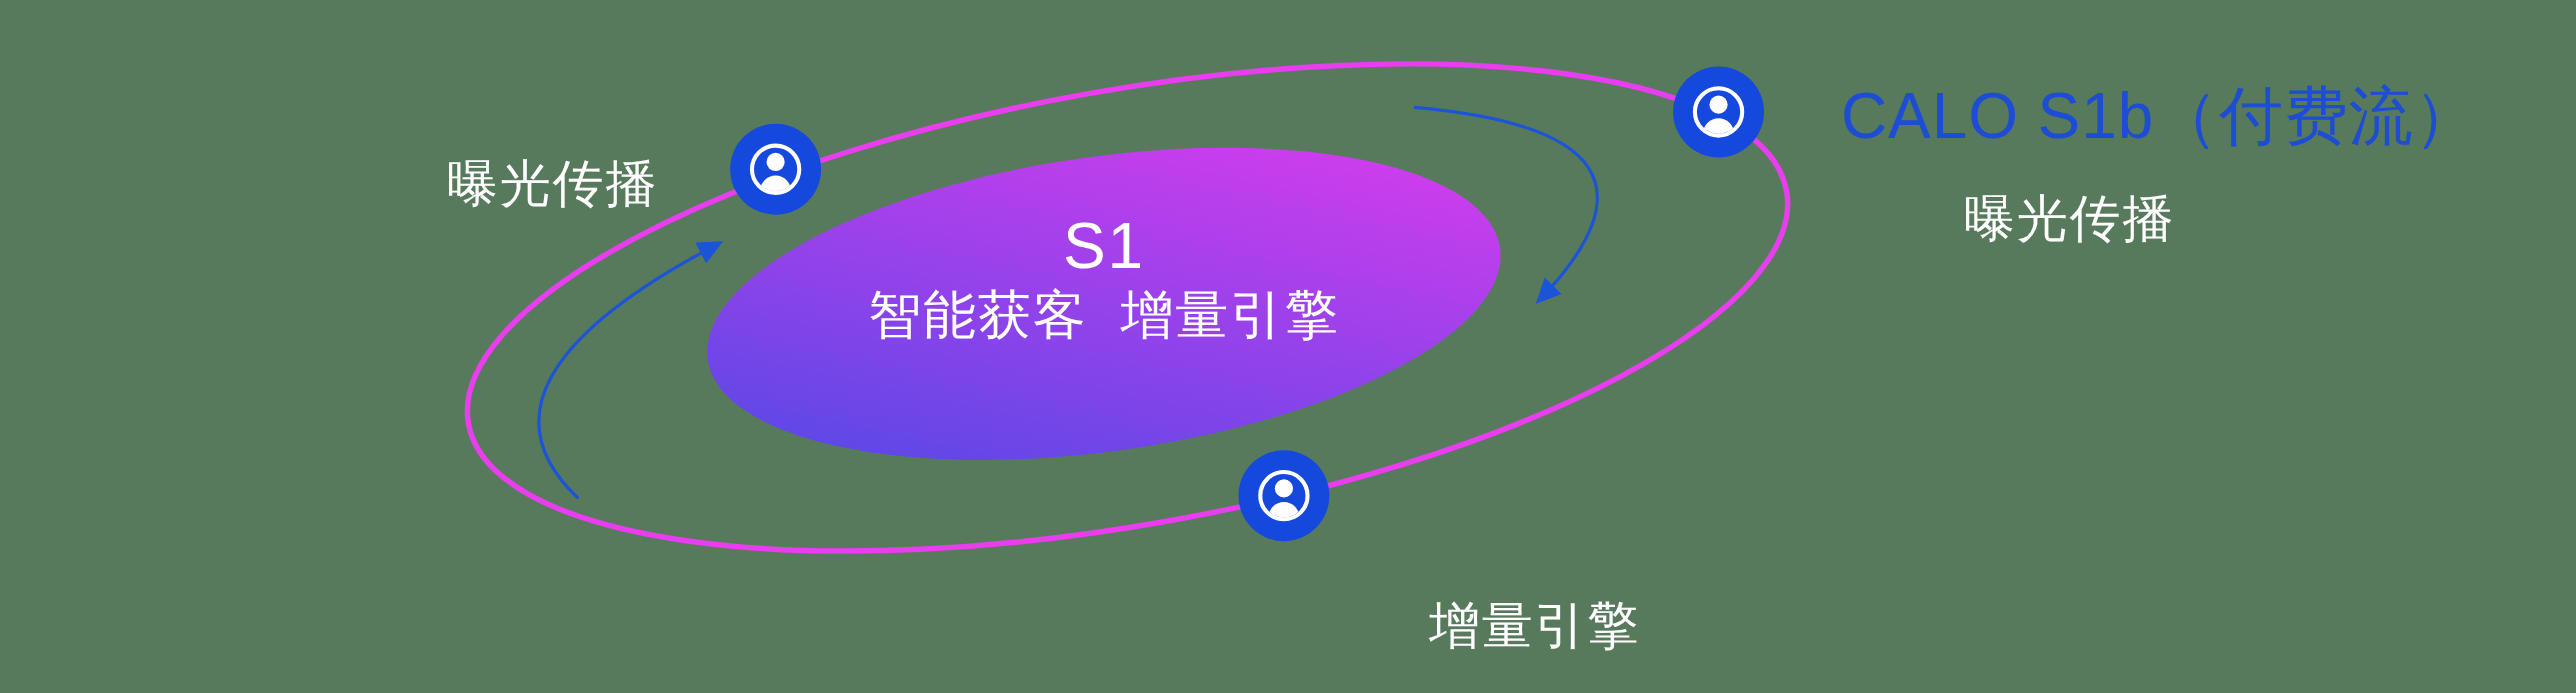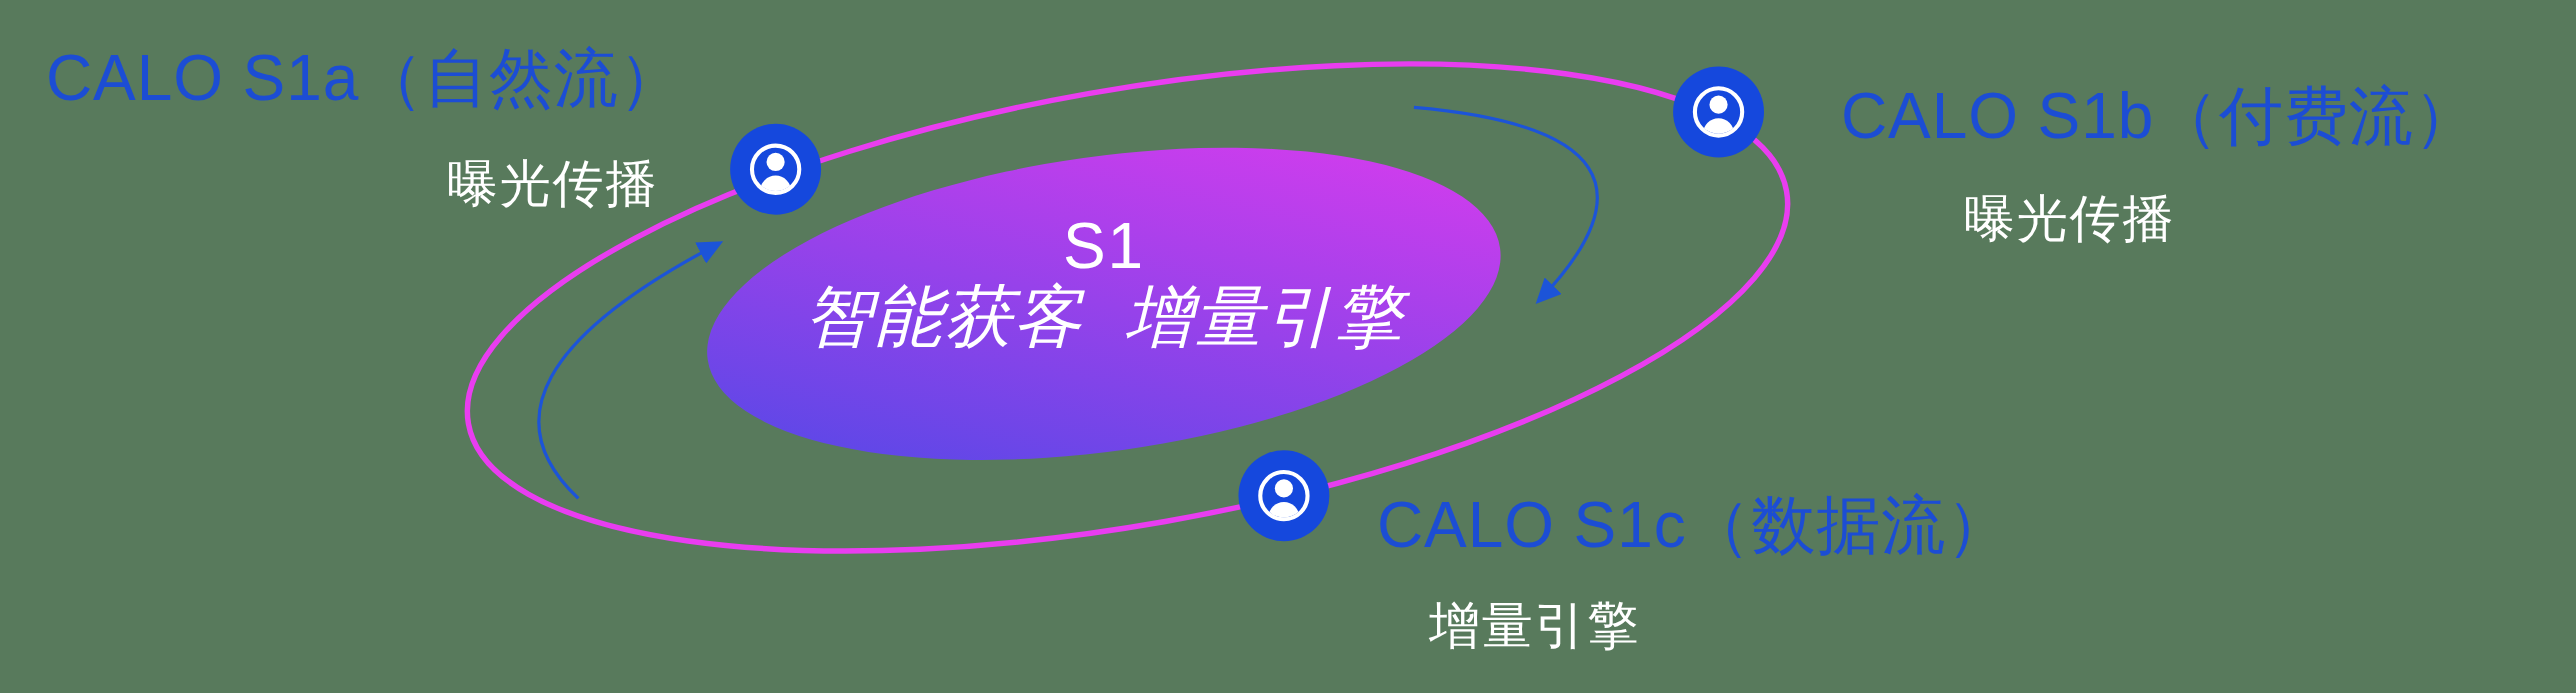--- a/index.html
+++ b/index.html
@@ -37,26 +37,25 @@
     text-align: center;
     color: #ffffff;
   }
   .core-title {
     font-size: 64px;
     font-weight: 500;
     letter-spacing: 1.8px;
     line-height: 1;
   }
   .core-sub {
-    font-size: 68px;
-    margin-top: 4px;
+    font-size: 53px;
+    margin-top: 10px;
     line-height: 1;
     white-space: pre;
     letter-spacing: 1.8px;
-    font-style: italic;
   }
 </style>
 </head>
 <body style="background: rgb(88, 122, 92);">
 
 <div class="stage" style="background: rgb(88, 122, 92);">
 
   <svg width="2576" height="694" viewBox="0 0 2833 763">
     <defs>
       <linearGradient id="coreGrad" x1="0" y1="1" x2="1" y2="0">
@@ -110,23 +109,21 @@
         </g>
       </g>
     </g>
   </svg>
 
   <div class="core-text" style="left:1104px; top:214px;">
     <div class="core-title">S1</div>
     <div class="core-sub">智能获客  增量引擎</div>
   </div>
 
-  <div class="label" style="left:46px; top:46px;">CALO S1a（自然流）</div>
   <div class="sub" style="left:447px; top:158px;text-align:center;">曝光传播</div>
 
   <div class="label" style="left:1821px; top:84px;margin-left:20px;">CALO S1b（付费流）</div>
   <div class="sub" style="left:1964px; top:193px;">曝光传播</div>
 
-  <div class="label" style="left:1377px; top:493px;">CALO S1c（数据流）</div>
   <div class="sub" style="left:1429px; top:600px;">增量引擎</div>
 
 </div>
 
 
 </body></html>

